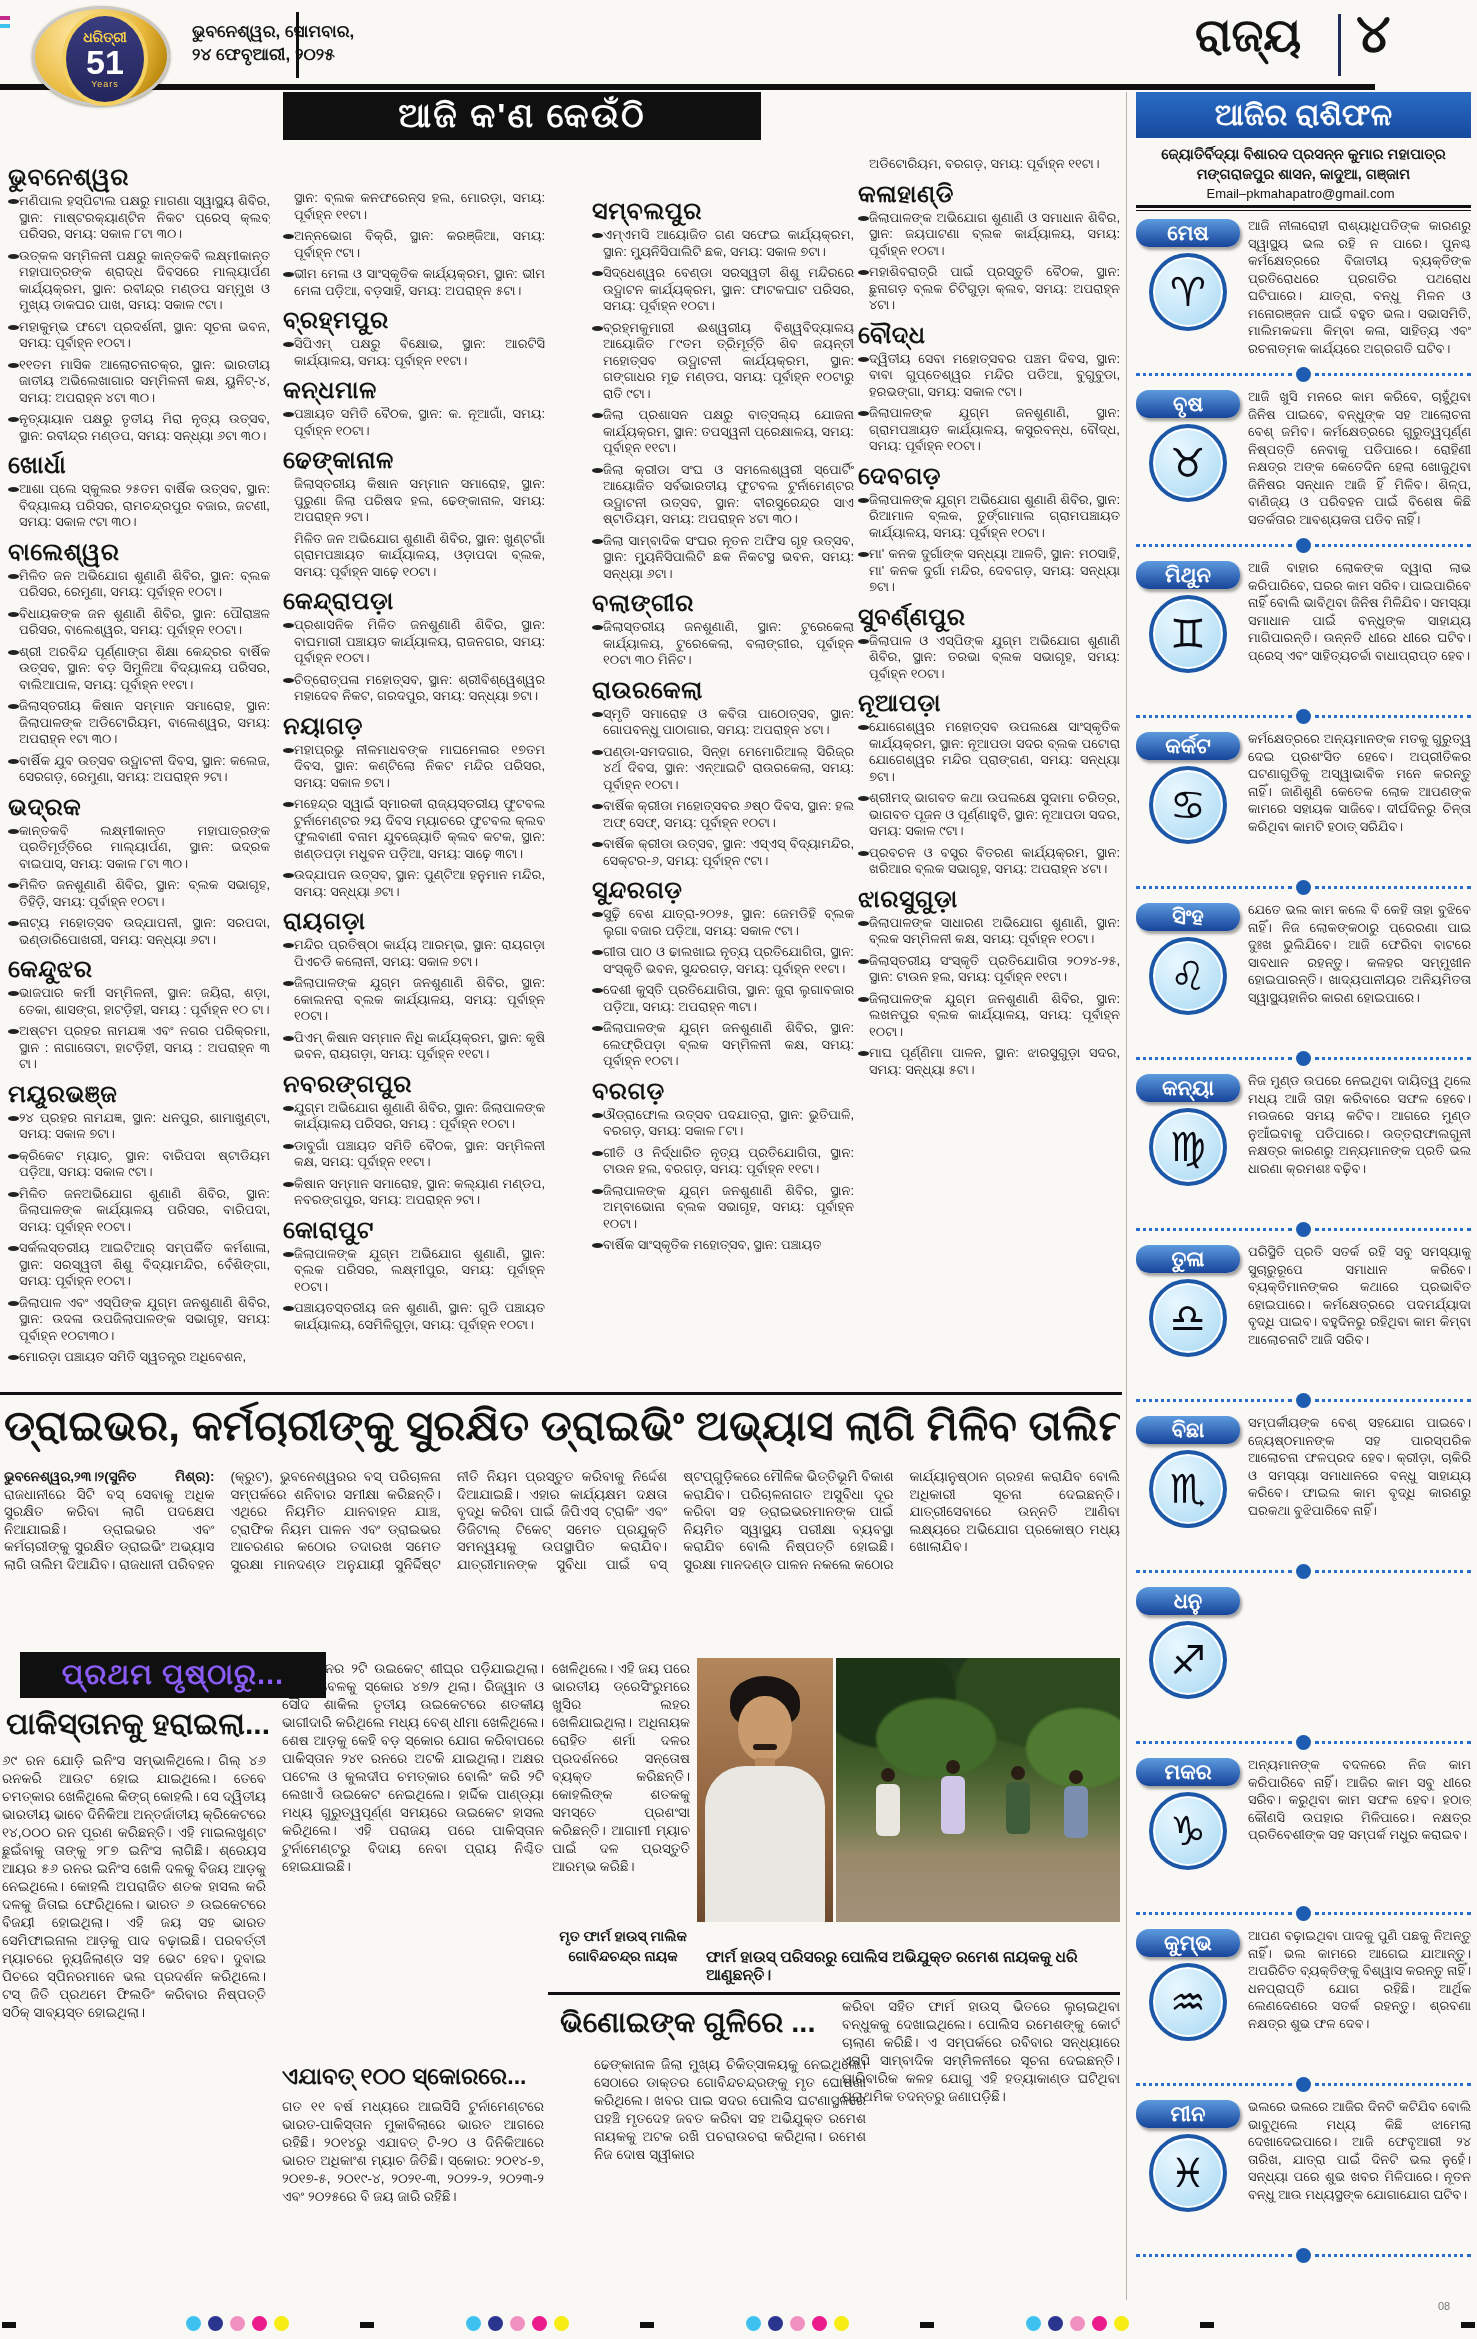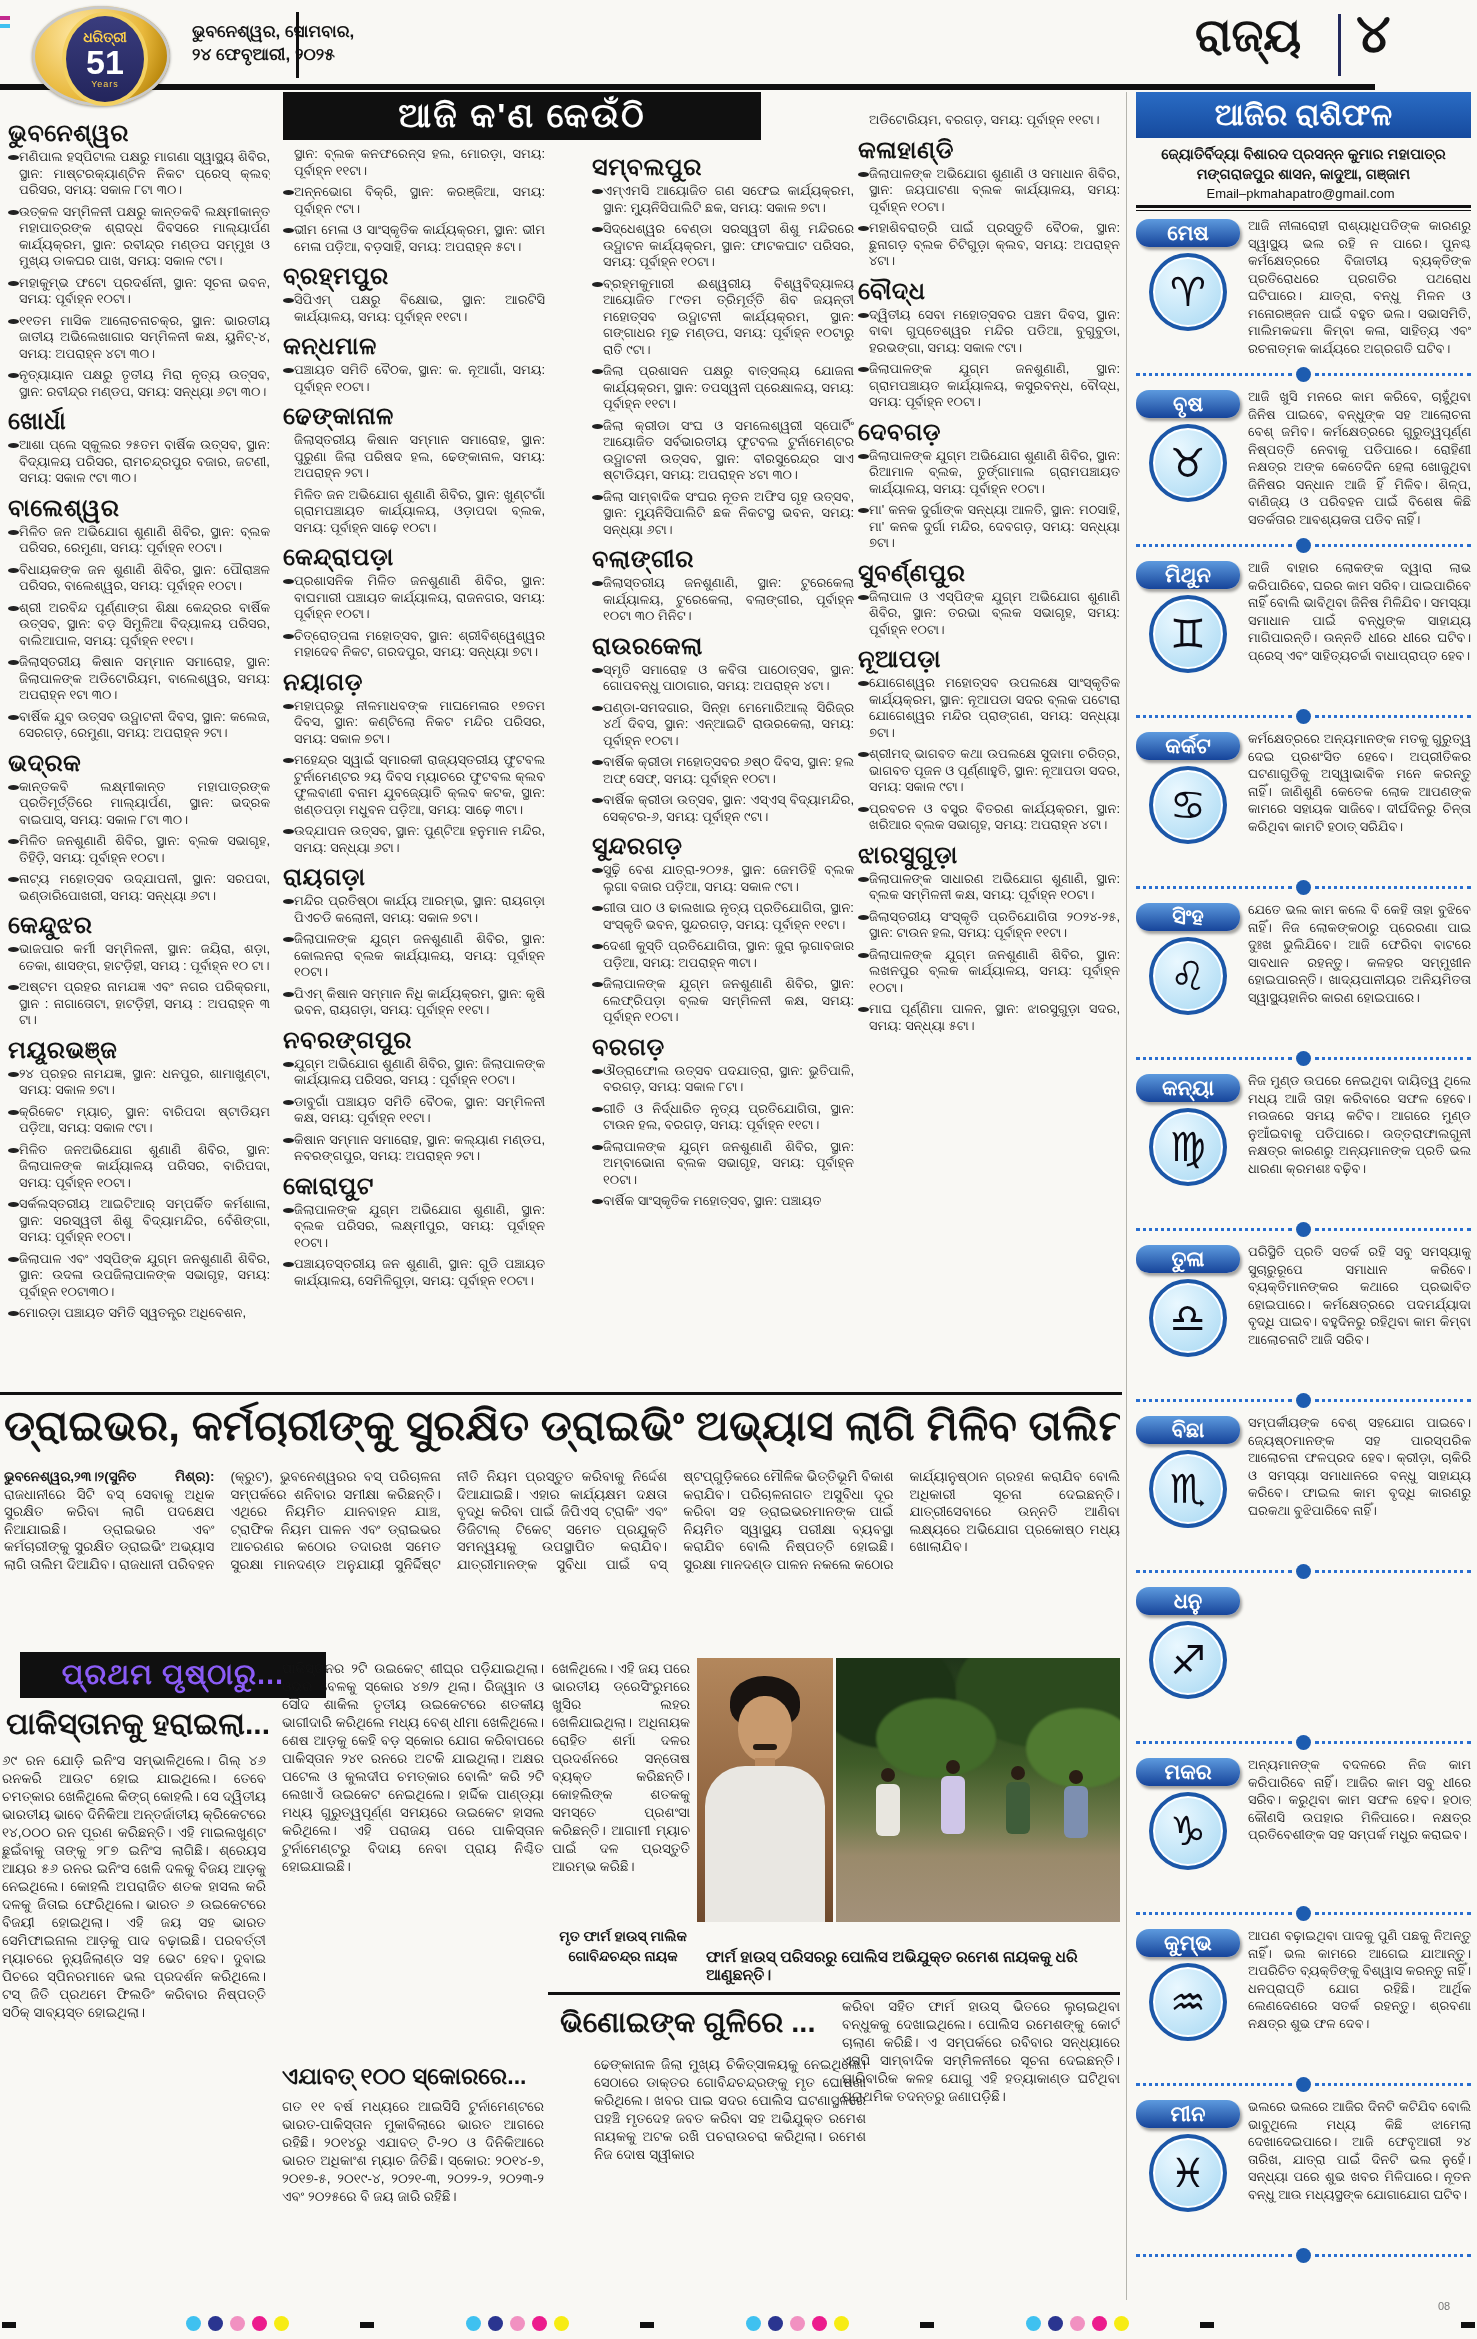--- a/index.html
+++ b/index.html
@@ -21,21 +21,21 @@
   #dateblock{left:192px;top:20px;width:170px;font-weight:800;font-size:17px;line-height:23px;}
   #hdr-div{left:296px;top:12px;width:3px;height:66px;background:#111;}
   #section-name{left:1195px;top:8px;font-size:46px;font-weight:800;}
   #pg-div{left:1338px;top:14px;width:3px;height:62px;background:#232a5c;}
   #page-no{left:1356px;top:2px;font-size:54px;font-weight:800;}
   .cropmark{background:#c32a8e;}
   
   #list-banner{left:283px;top:92px;width:478px;height:48px;background:#101010;
       display:flex;align-items:center;justify-content:center;}
   #list-banner span{color:#fff;font-size:34px;font-weight:800;letter-spacing:2px;}
-  .lcol{overflow:hidden;font-size:13px;line-height:16.5px;text-align:justify;}
+  .lcol{overflow:hidden;font-size:13px;line-height:16.5px;text-align:justify;margin-top:44px;}
   .lcol .city{font-size:24px;font-weight:800;margin:7px 0 3px;line-height:27px;letter-spacing:.5px;}
   .lcol .li{display:flex;margin:0 0 5px;}
   .lcol .blt{flex:0 0 11px;margin-top:6px;width:5px;height:5px;border-radius:50%;background:#222;}
   .lcol .li.cont .blt{visibility:hidden;}
   #lcol1{left:8px;top:112px;width:262px;height:1278px;}
   #lcol2{left:283px;top:146px;width:262px;height:1244px;}
   #lcol3{left:592px;top:146px;width:262px;height:1244px;}
   #lcol4{left:858px;top:112px;width:262px;height:1278px;}
   #list-bottom-rule{left:0;top:1392px;width:1122px;height:3px;background:#111;}
   

